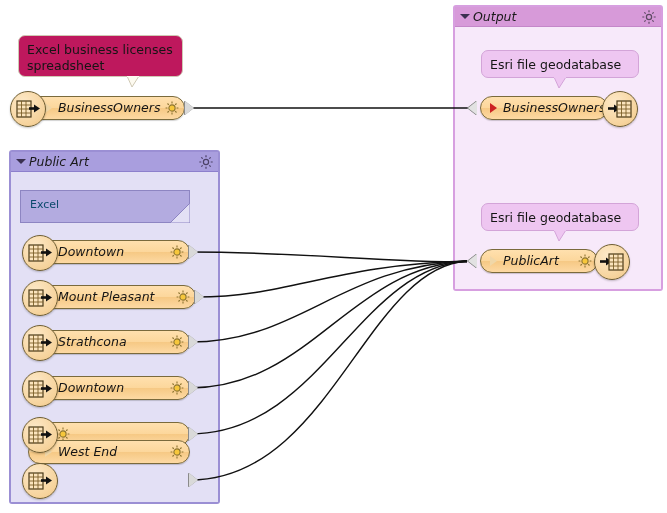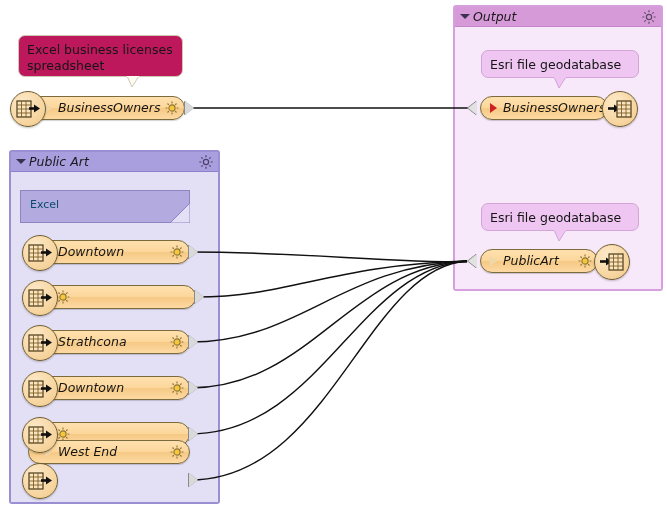--- a/index.html
+++ b/index.html
@@ -292,20 +292,21 @@
         <rect x="1" y="2" width="14" height="16" fill="#fbe4bd" stroke="#4a3a18" stroke-width="1.2"></rect>
         <path d="M1 6 h14 M1 10 h14 M1 14 h14 M5.5 2 v16 M10 2 v16" stroke="#7a5f28" stroke-width="0.9"></path>
         <path d="M13 9.5 h7" stroke="#111" stroke-width="2.6" fill="none"></path>
         <path d="M18 5.5 L24 9.5 L18 13.5 Z" fill="#111"></path>
       </svg>
   </div>
   <div class="port" style="left:189px;top:245px;"></div>
 
   <div class="node" style="left:28px;top:285px;width:168px;">
     <span class="ntri" style="margin-left:14px;"></span>
+    <span class="nlabel">Mount Pleasant</span>
     <span class="ngear">
       <svg viewBox="0 0 16 16" width="16" height="16">
           <g fill="none" stroke="#8a7330" stroke-width="1.1">
             <path d="M8 1.6v1.8M8 12.6v1.8M1.6 8h1.8M12.6 8h1.8M3.5 3.5l1.3 1.3M11.2 11.2l1.3 1.3M12.5 3.5l-1.3 1.3M4.8 11.2l-1.3 1.3"></path>
           </g>
           <circle cx="8" cy="8" r="3.1" fill="#f7c73b" stroke="#8a7330" stroke-width="1.1"></circle>
         </svg>
     </span>
   </div>
   <div class="badge" style="left:22px;top:280px;">

